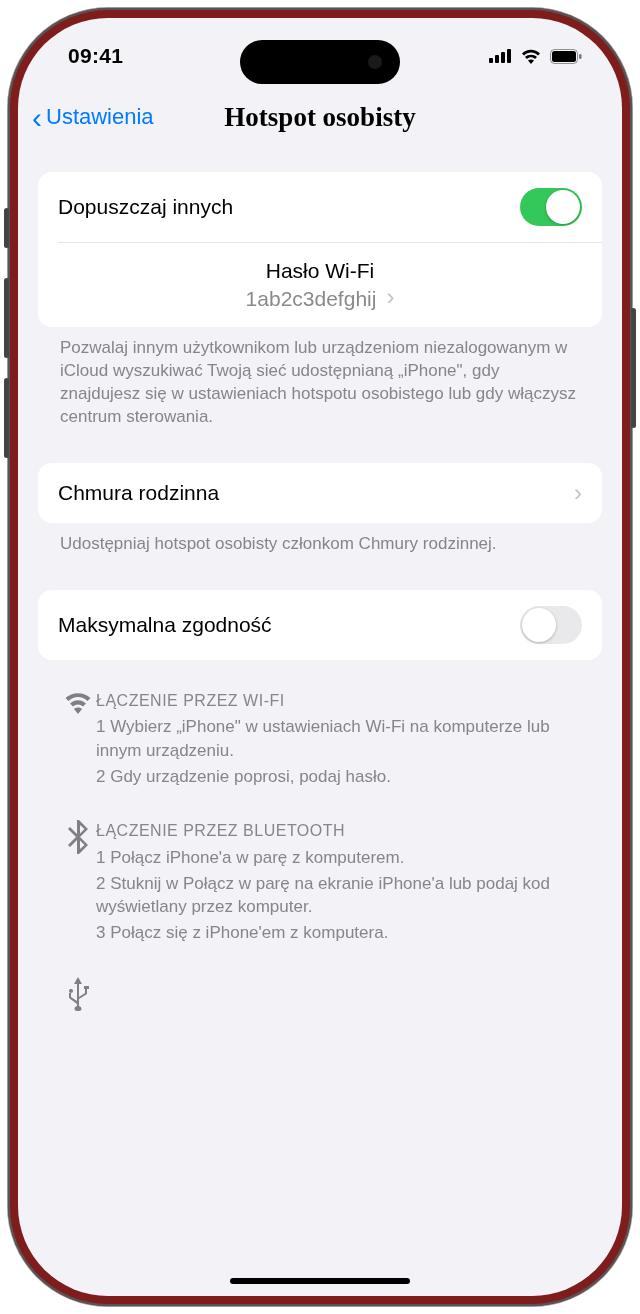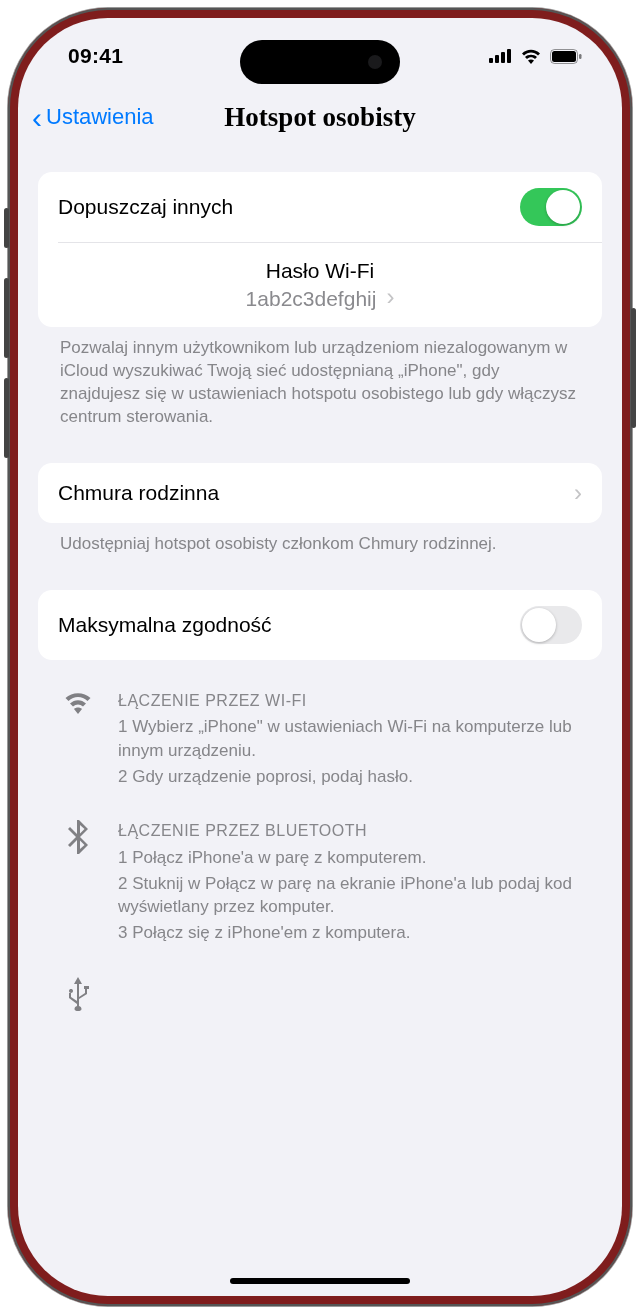--- a/index.html
+++ b/index.html
@@ -146,21 +146,20 @@
       color: #86868a;
       font-size: 17px;
       line-height: 1.35;
       padding: 10px 22px 0 22px;
     }
     .instructions {
       padding: 30px 22px 0 22px;
     }
     .instruction-block {
       display: flex;
-      gap: 22px;
       margin-bottom: 30px;
     }
     .instruction-icon {
       width: 36px;
       flex-shrink: 0;
       color: #808084;
       display: flex;
       justify-content: center;
     }
     .instruction-body {

